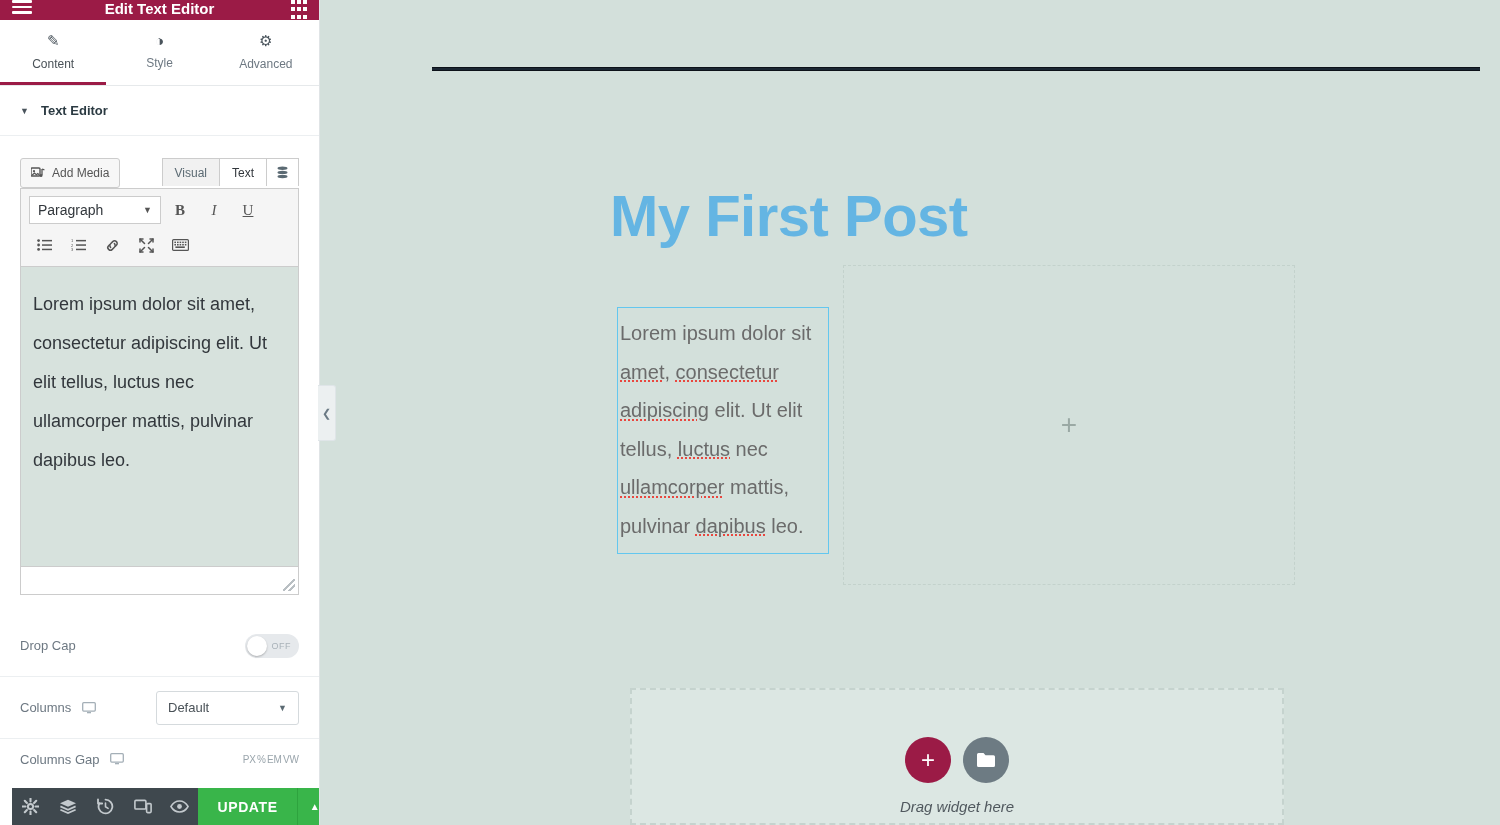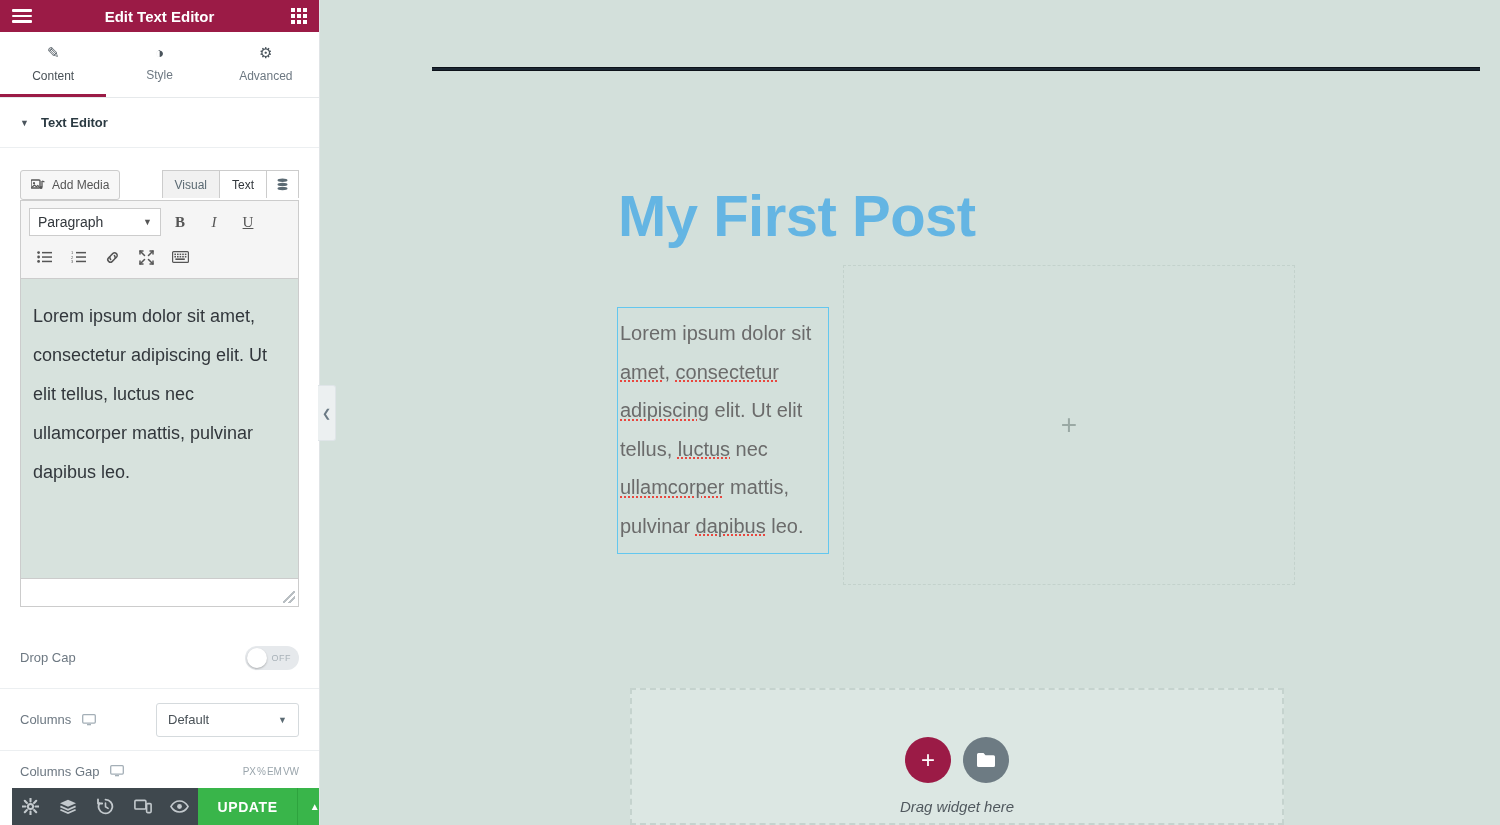--- a/index.html
+++ b/index.html
@@ -20,21 +20,21 @@
   #divider-rule {
     position: absolute;
     left: 112px; top: 67px;
     width: 1048px; height: 4px;
     background: #1b2733;
     border-top: 1px solid #0c1219;
     border-bottom: 1px solid #0c1219;
   }
   #post-title {
     position: absolute;
-    left: 298px; top: 182px;
+    left: 290px; top: 182px;
     font-size: 58px;
     font-weight: bold;
     color: #64b5e3;
     letter-spacing: -0.5px;
     white-space: nowrap;
   }
 
   
   #section-row {
     position: absolute;
@@ -121,22 +121,22 @@
   #panel {
     position: absolute;
     left: 0; top: 0;
     width: 320px; height: 825px;
     background: #fff;
     border-right: 1px solid #e0e4e6;
     z-index: 20;
     overflow: hidden;
   }
   #panel-header {
-    height: 32px; background: #9b1b46;
-    display: flex; align-items: center; justify-content: space-between;
+    height: 20px; background: #9b1b46;
+    display: flex; justify-content: space-between;
     padding: 0 12px;
   }
   #panel-header .title {
     color: #fff; font-size: 15px; font-weight: bold;
     position: absolute; left: 0; right: 0; text-align: center;
     pointer-events: none;
   }
   .hamburger { display: flex; flex-direction: column; gap: 3px; z-index: 2; }
   .hamburger span { display: block; width: 20px; height: 2.5px; background: #fff; border-radius: 1px; }
   .grid-icon { display: grid; grid-template-columns: repeat(3, 4px); gap: 2px; z-index: 2; }

